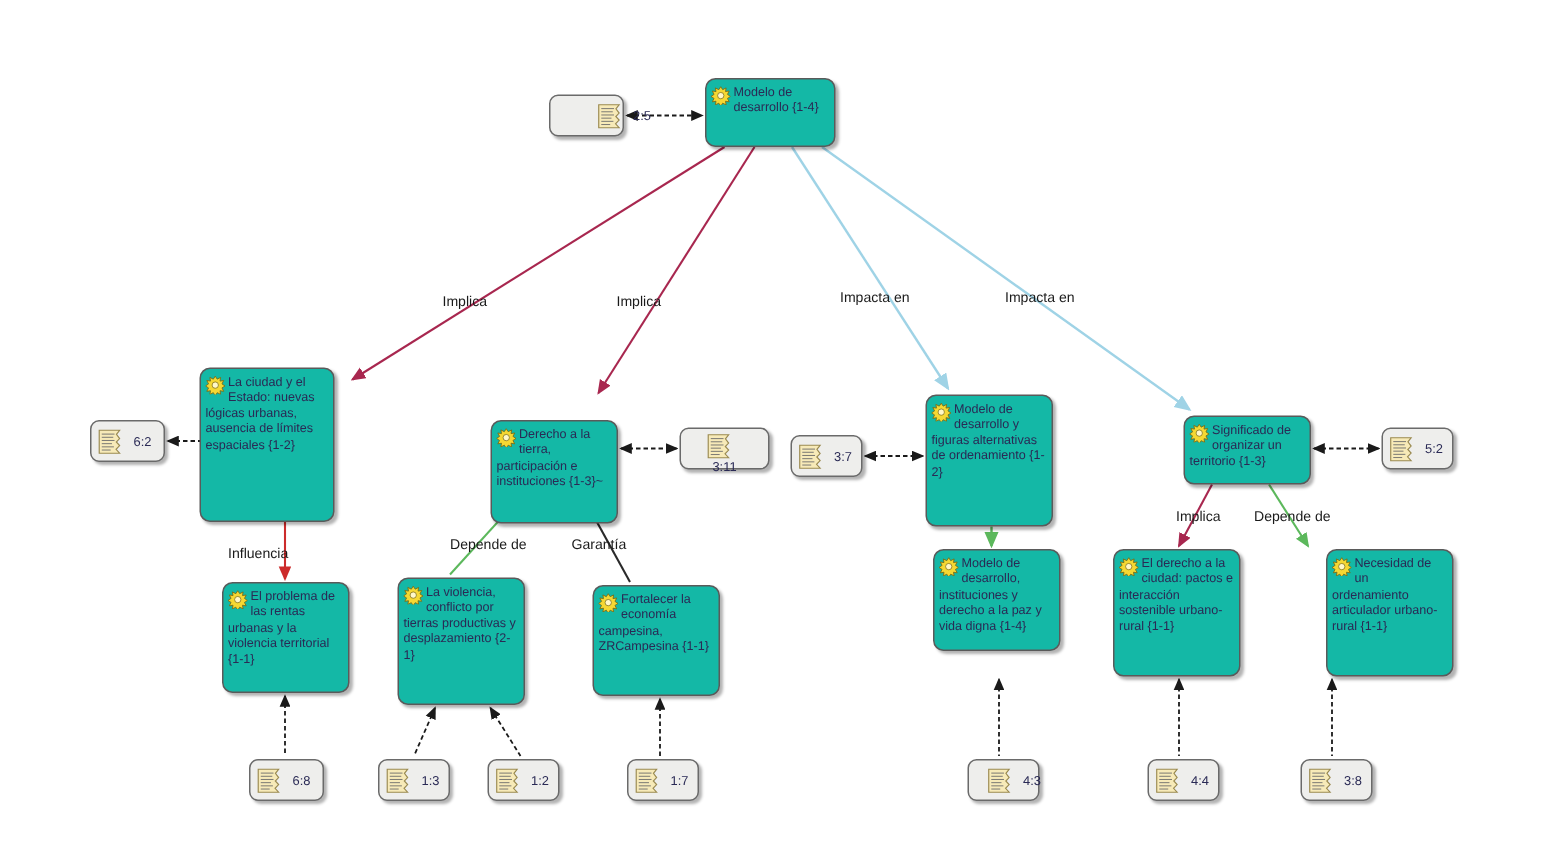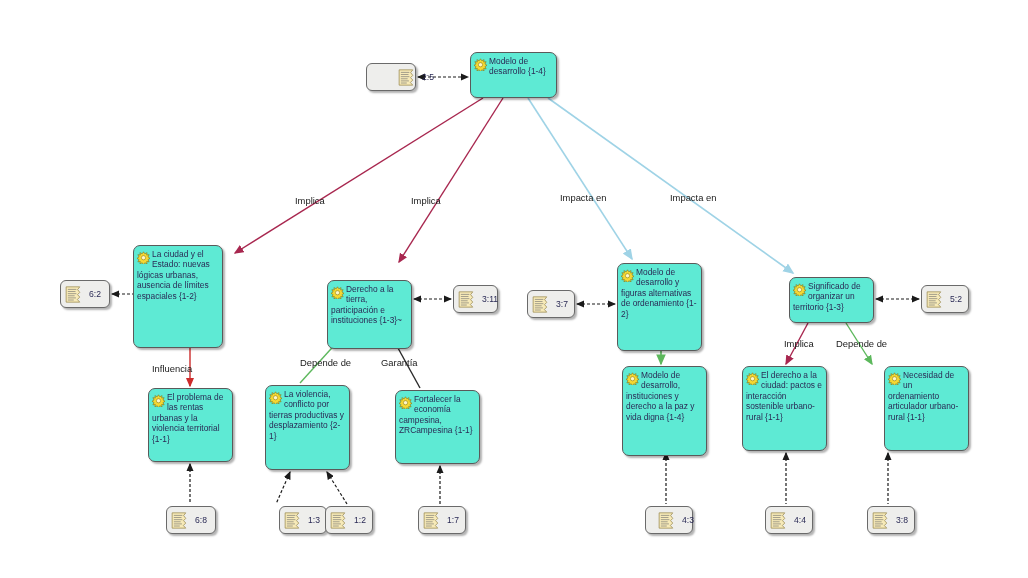--- a/index.html
+++ b/index.html
@@ -10,21 +10,21 @@
     overflow:hidden;
     position:relative;
   }
   #canvas{position:absolute;left:0;top:0;width:1028px;height:578px;}
   #edges{position:absolute;left:0;top:0;width:1028px;height:578px;pointer-events:none;}
 
   
   .node{
     position:absolute;
     box-sizing:border-box;
-    background:#5eead4;
+    background:#14b8a6;
     border:1px solid #5a5a5a;
     border-radius:7px;
     box-shadow:2px 2px 2px rgba(0,0,0,0.30);
     padding:3px 4px 1px 3px;
     display:block;
   }
   .node .ico{
     float:left;
     width:13px;height:13px;
     margin:1px 2px 0 0;
@@ -248,21 +248,21 @@
   <div class="node" style="left:395px;top:390px;width:85px;height:74px;">
     <span class="ico">
       <svg viewBox="0 0 16 16" width="13" height="13">
           <path d="M8 1l1.6 2.4L12.4 2l-.5 3 3-.5-1.4 2.8L16 9l-2.5 1.6 1.4 2.8-3-.5.5 3-2.8-1.4L8 17l-1.6-2.5-2.8 1.4.5-3-3 .5 1.4-2.8L0 9l2.5-1.7L1.1 4.5l3 .5-.5-3 2.8 1.4z" fill="#f5d833" stroke="#7a6a12" stroke-width="0.7"></path>
           <circle cx="8" cy="8.3" r="2.6" fill="#fff8c8" stroke="#7a6a12" stroke-width="0.6"></circle>
         </svg>
     </span>
     <span class="lbl">Fortalecer la economía campesina, ZRCampesina {1-1}</span>
   </div>
 
-  <div class="node" style="left:622px;top:366px;width:85px;height:90px;">
+  <div class="node" style="left:622px;top:366px;width:85px;height:68px;">
     <span class="ico">
       <svg viewBox="0 0 16 16" width="13" height="13">
           <path d="M8 1l1.6 2.4L12.4 2l-.5 3 3-.5-1.4 2.8L16 9l-2.5 1.6 1.4 2.8-3-.5.5 3-2.8-1.4L8 17l-1.6-2.5-2.8 1.4.5-3-3 .5 1.4-2.8L0 9l2.5-1.7L1.1 4.5l3 .5-.5-3 2.8 1.4z" fill="#f5d833" stroke="#7a6a12" stroke-width="0.7"></path>
           <circle cx="8" cy="8.3" r="2.6" fill="#fff8c8" stroke="#7a6a12" stroke-width="0.6"></circle>
         </svg>
     </span>
     <span class="lbl">Modelo de desarrollo, instituciones y derecho a la paz y vida digna {1-4}</span>
   </div>
 
   <div class="node" style="left:742px;top:366px;width:85px;height:85px;">
@@ -312,21 +312,21 @@
             <line x1="3" y1="9" x2="13" y2="9"></line>
             <line x1="3" y1="11.5" x2="11" y2="11.5"></line>
             <line x1="3" y1="14" x2="12.5" y2="14"></line>
             <line x1="3" y1="16.5" x2="10" y2="16.5"></line>
           </g>
         </svg>
     </span>
     <span class="qlbl">6:2</span>
   </div>
 
-  <div class="quote" style="left:453px;top:285px;width:45px;height:28px;">
+  <div class="quote" style="left:453px;top:285px;width:60px;height:28px;flex-direction:column;">
     <span class="qico">
       <svg viewBox="0 0 24 20" width="21" height="17">
           <path d="M1 1h16l-2.5 3.2L17 7.5l-2.6 2.7L17 13l-2.8 2.9L17 19H1z" fill="#f7eab8" stroke="#9a8a50" stroke-width="0.9"></path>
           <g stroke="#6b6b6b" stroke-width="0.7">
             <line x1="3" y1="4" x2="13" y2="4"></line>
             <line x1="3" y1="6.5" x2="12" y2="6.5"></line>
             <line x1="3" y1="9" x2="13" y2="9"></line>
             <line x1="3" y1="11.5" x2="11" y2="11.5"></line>
             <line x1="3" y1="14" x2="12.5" y2="14"></line>
             <line x1="3" y1="16.5" x2="10" y2="16.5"></line>
@@ -380,21 +380,21 @@
             <line x1="3" y1="9" x2="13" y2="9"></line>
             <line x1="3" y1="11.5" x2="11" y2="11.5"></line>
             <line x1="3" y1="14" x2="12.5" y2="14"></line>
             <line x1="3" y1="16.5" x2="10" y2="16.5"></line>
           </g>
         </svg>
     </span>
     <span class="qlbl">6:8</span>
   </div>
 
-  <div class="quote" style="left:252px;top:506px;width:48px;height:28px;margin-left:27px;">
+  <div class="quote" style="left:252px;top:506px;width:48px;height:28px;">
     <span class="qico">
       <svg viewBox="0 0 24 20" width="21" height="17">
           <path d="M1 1h16l-2.5 3.2L17 7.5l-2.6 2.7L17 13l-2.8 2.9L17 19H1z" fill="#f7eab8" stroke="#9a8a50" stroke-width="0.9"></path>
           <g stroke="#6b6b6b" stroke-width="0.7">
             <line x1="3" y1="4" x2="13" y2="4"></line>
             <line x1="3" y1="6.5" x2="12" y2="6.5"></line>
             <line x1="3" y1="9" x2="13" y2="9"></line>
             <line x1="3" y1="11.5" x2="11" y2="11.5"></line>
             <line x1="3" y1="14" x2="12.5" y2="14"></line>
             <line x1="3" y1="16.5" x2="10" y2="16.5"></line>

